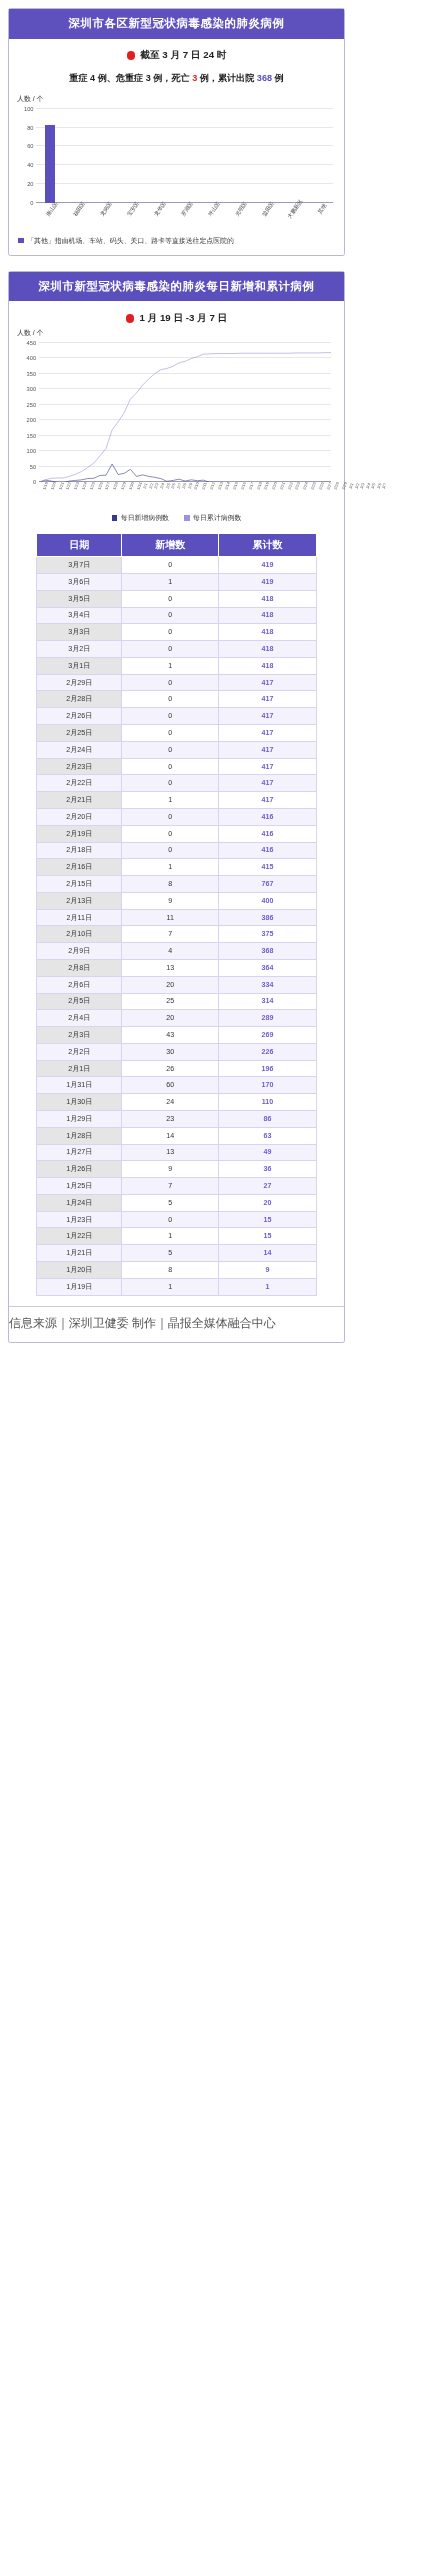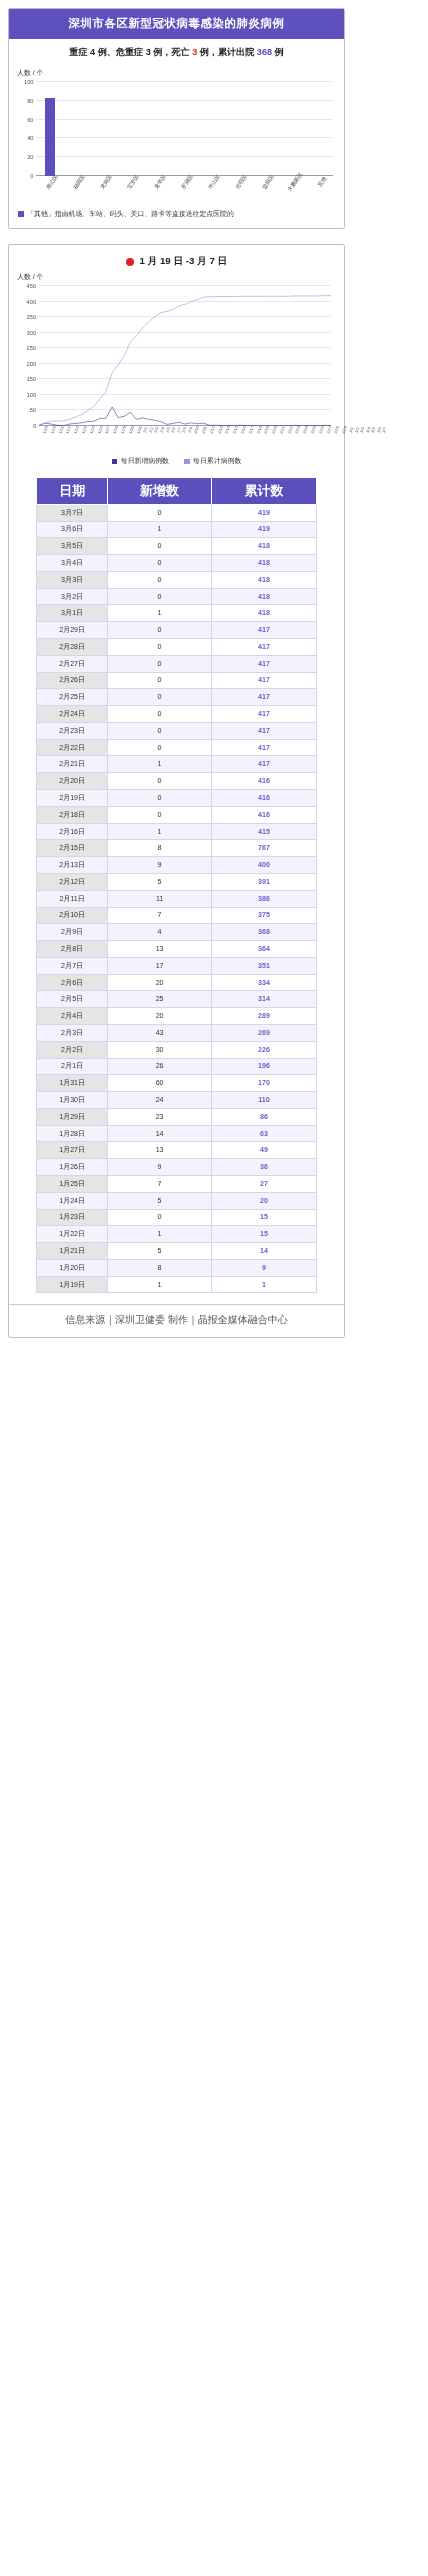--- a/index.html
+++ b/index.html
@@ -210,53 +210,57 @@
     width: 100%;
     border-collapse: collapse;
     font-size: 7.1px;
   }
   th {
     background: #5b4fbe;
     color: #ffffff;
     font-weight: bold;
     padding: 4px 0;
     border: 0.6px solid #ffffff;
-    font-size: 13px;
+    font-size: 10px;
   }
   td {
     text-align: center;
     padding: 2.9px 0;
     border: 0.6px solid #d8d4ef;
   }
   td.date { color: #333; background: #e5e5e5; }
   td.newnum { color: #333; background: #ffffff; }
   td.total { color: #6a5fcb; background: #ffffff; font-weight: bold; }
   tbody tr:nth-child(even) td { background: #f4f2fc; }
 
   
   .footer {
     border-top: 0.6px solid #c9c9dd;
     margin-top: 5.7px;
     padding: 8px 0 10.3px 0;
-    text-align: center;
-    font-size: 10px;
+    text-align: left;
+    font-size: 12px;
     color: #555;
   }
   .bottom-pad { height: 4.6px; }
 </style>
 </head>
 <body>
 
 <div class="page">
 
   <div class="card-top-space"></div>
 
   <div class="card section-1">
     <div class="title-bar">深圳市各区新型冠状病毒感染的肺炎病例</div>
 
+    <div class="asof-row">
+      <span class="red-dot"></span>
+      <span>截至 3 月 7 日 24 时</span>
+    </div>
 
     <div class="summary-row">
       <span>重症 4 例、危重症 3 例，死亡 </span><span class="num-red">3</span><span> 例，累计出院 </span><span class="num-purple">368</span><span> 例</span>
     </div>
 
     <div class="axis-label">人数 / 个</div>
 
     <div class="chart1-wrap">
       <div class="chart-plot" id="chart1-plot">
           <div class="gridline base" style="bottom: 0%;">
@@ -331,20 +335,21 @@
 
     <div class="footnote">
       <span class="legend-square"></span>
       <span>「其他」指由机场、车站、码头、关口、路卡等直接送往定点医院的</span>
     </div>
   </div>
 
   <div class="gap"></div>
 
   <div class="card section-2">
+    <div class="title-bar">深圳市新型冠状病毒感染的肺炎每日新增和累计病例</div>
 
     <div class="asof-row">
       <span class="red-dot"></span>
       <span>1 月 19 日 -3 月 7 日</span>
     </div>
 
     <div class="axis-label">人数 / 个</div>
 
     <div class="chart2-wrap">
       <div class="chart2-plot" id="chart2-plot">
@@ -497,25 +502,20 @@
               <td class="date">2月29日</td>
               <td class="newnum">0</td>
               <td class="total">417</td>
             </tr>
             <tr>
               <td class="date">2月28日</td>
               <td class="newnum">0</td>
               <td class="total">417</td>
             </tr>
             <tr>
-              <td class="date">2月27日</td>
-              <td class="newnum">0</td>
-              <td class="total">417</td>
-            </tr>
-            <tr>
               <td class="date">2月26日</td>
               <td class="newnum">0</td>
               <td class="total">417</td>
             </tr>
             <tr>
               <td class="date">2月25日</td>
               <td class="newnum">0</td>
               <td class="total">417</td>
             </tr>
             <tr>
@@ -562,50 +562,40 @@
               <td class="date">2月15日</td>
               <td class="newnum">8</td>
               <td class="total">767</td>
             </tr>
             <tr>
               <td class="date">2月13日</td>
               <td class="newnum">9</td>
               <td class="total">400</td>
             </tr>
             <tr>
-              <td class="date">2月12日</td>
-              <td class="newnum">5</td>
-              <td class="total">391</td>
-            </tr>
-            <tr>
               <td class="date">2月11日</td>
               <td class="newnum">11</td>
               <td class="total">386</td>
             </tr>
             <tr>
               <td class="date">2月10日</td>
               <td class="newnum">7</td>
               <td class="total">375</td>
             </tr>
             <tr>
               <td class="date">2月9日</td>
               <td class="newnum">4</td>
               <td class="total">368</td>
             </tr>
             <tr>
               <td class="date">2月8日</td>
               <td class="newnum">13</td>
               <td class="total">364</td>
             </tr>
             <tr>
-              <td class="date">2月7日</td>
-              <td class="newnum">17</td>
-              <td class="total">351</td>
-            </tr>
-            <tr>
               <td class="date">2月6日</td>
               <td class="newnum">20</td>
               <td class="total">334</td>
             </tr>
             <tr>
               <td class="date">2月5日</td>
               <td class="newnum">25</td>
               <td class="total">314</td>
             </tr>
             <tr>

